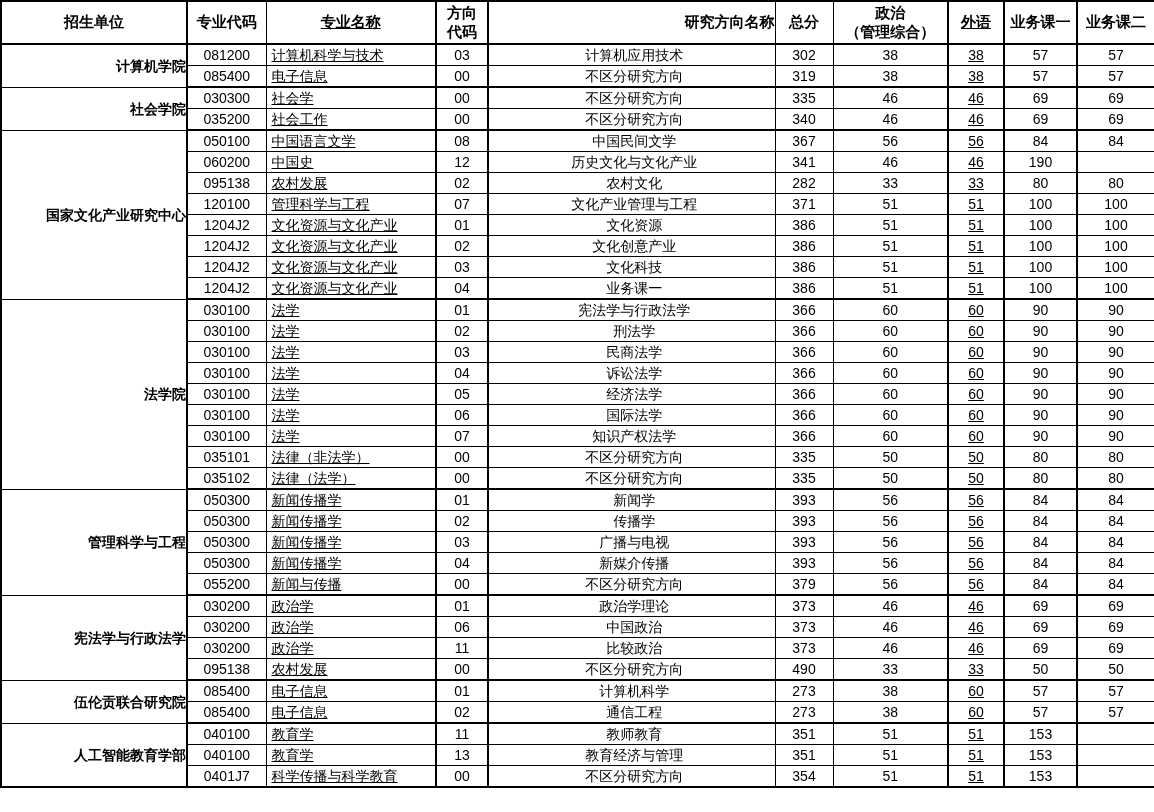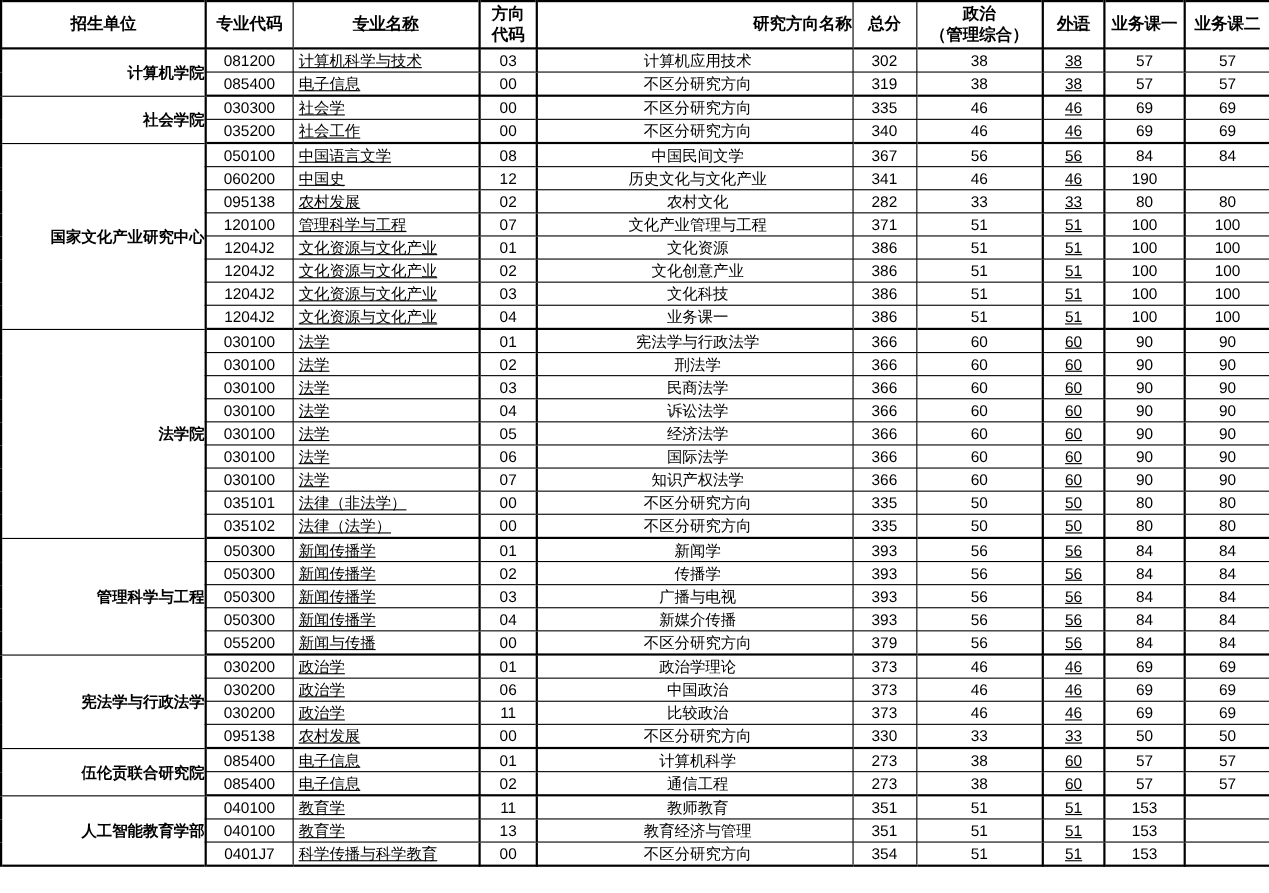--- a/index.html
+++ b/index.html
@@ -412,21 +412,21 @@
         <td class="col-politics">46</td>
         <td class="col-foreign">46</td>
         <td class="col-course1">69</td>
         <td class="col-course2">69</td>
       </tr>
       <tr class="group-end">
         <td class="col-major_code">095138</td>
         <td class="col-major_name">农村发展</td>
         <td class="col-direction_code">00</td>
         <td class="col-direction_name">不区分研究方向</td>
-        <td class="col-total">330</td>
+        <td class="col-total">490</td>
         <td class="col-politics">33</td>
         <td class="col-foreign">33</td>
         <td class="col-course1">50</td>
         <td class="col-course2">50</td>
       </tr>
       <tr>
         <td rowspan="2" class="col-unit">伍伦贡联合研究院</td>
         <td class="col-major_code">085400</td>
         <td class="col-major_name">电子信息</td>
         <td class="col-direction_code">01</td>

